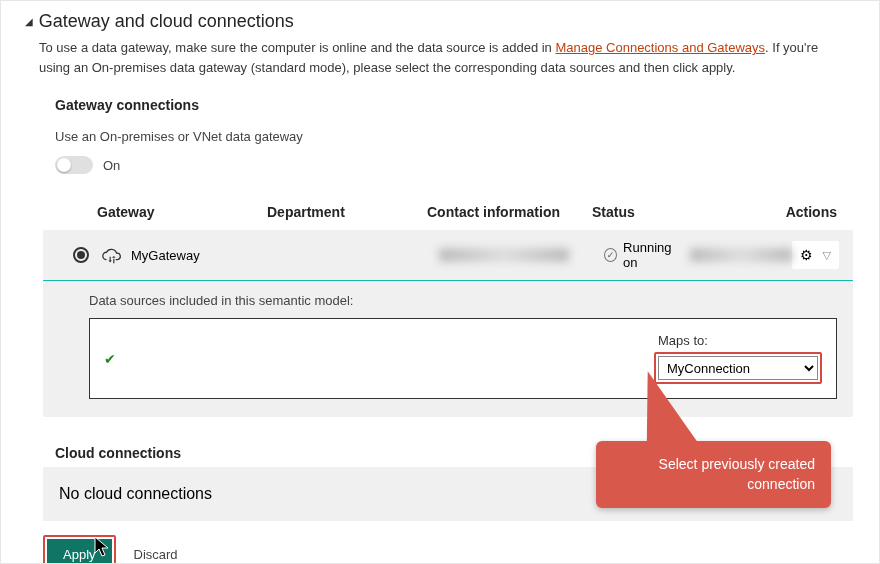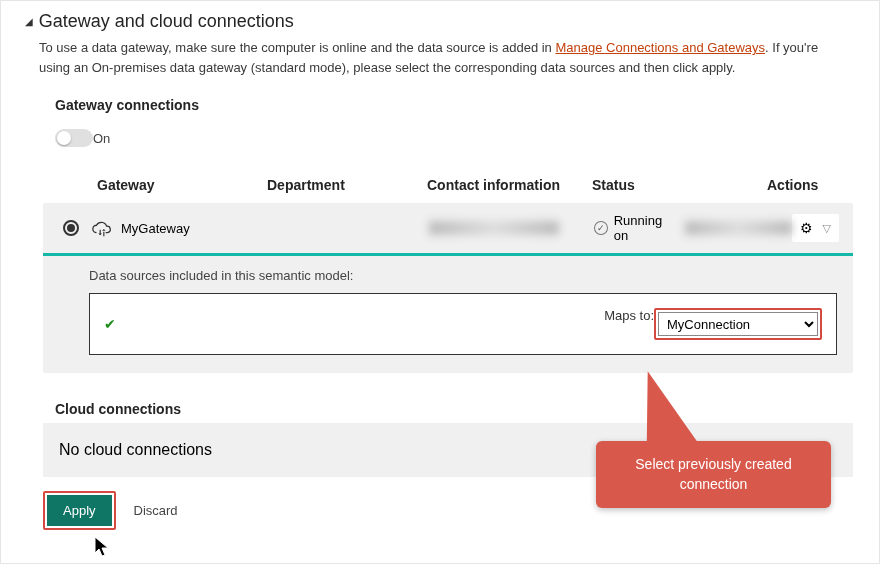--- a/index.html
+++ b/index.html
@@ -6,67 +6,68 @@
 body{background:#fff;width:880px;height:564px;position:relative;overflow:hidden;border:1px solid #e5e5e5}
 .panel{padding:10px 28px 0 24px}
 .section-title{display:flex;align-items:center;gap:6px;margin-bottom:6px}
 .section-title .tri{font-size:10px;color:#333}
 .section-title h1{font-size:18px;font-weight:400;color:#252525}
 .desc{font-size:13px;color:#3a3a3a;line-height:1.5;margin-bottom:20px;padding-left:14px}
 .desc a{color:#c2410c;text-decoration:underline}
 .sub{padding-left:30px}
 .sub h2{font-size:14px;font-weight:600;color:#252525;margin-bottom:16px}
 .hint{font-size:13px;color:#444;margin-bottom:12px}
-.toggle-row{display:flex;align-items:center;margin-bottom:22px;padding-left:0}
+.toggle-row{display:flex;align-items:center;gap:10px;margin-bottom:22px;padding-left:0}
 .toggle{width:38px;height:18px;border-radius:10px;background:#e0e0e0;position:relative}
 .toggle::after{content:"";position:absolute;left:2px;top:2px;width:14px;height:14px;border-radius:50%;background:#fff;box-shadow:0 1px 2px rgba(0,0,0,.3)}
 .toggle-label{font-size:13px;color:#444}
 .gw-box{background:#f0f0f0;border-radius:2px;padding:0 0 18px 0;margin-left:-12px;margin-right:-2px}
 .gw-head{display:flex;padding:8px 14px 10px 42px;font-size:14px;font-weight:700;color:#252525;background:#fff}
-.c-gw{width:170px}.c-dep{width:160px}.c-ci{width:165px}.c-st{flex:1}.c-ac{width:70px;text-align:left}
-.gw-row{display:flex;align-items:center;padding:10px 14px 10px 20px;font-size:13px;border-bottom:3px solid #14b8a6}
+.c-gw{width:170px}.c-dep{width:160px}.c-ci{width:165px}.c-st{flex:1}.c-ac{width:70px;text-align:right}
+.gw-row{display:flex;align-items:center;padding:10px 14px 10px 30px;font-size:13px;border-bottom:1px solid #14b8a6}
 .radio{width:16px;height:16px;border-radius:50%;border:2px solid #333;display:flex;align-items:center;justify-content:center;margin-right:12px}
 .radio::after{content:"";width:8px;height:8px;border-radius:50%;background:#333}
 .cloud{width:22px;height:18px;margin-right:8px}
 .blur{filter:blur(4px);background:linear-gradient(90deg,#bbb,#ddd,#bbb);height:14px;border-radius:2px}
 .blur.ci{width:130px}.blur.st{width:110px}
 .status{display:flex;align-items:center;gap:6px;font-size:13px}
 .chk{width:14px;height:14px;border:1px solid #777;border-radius:50%;display:flex;align-items:center;justify-content:center;font-size:9px;color:#555}
 .actions{display:flex;align-items:center;gap:2px;background:#fff;padding:6px 8px;border-radius:2px}
 .ds-label{font-size:13px;color:#444;padding:12px 0 10px 46px}
 .ds-box{margin:0 16px 0 46px;background:#fff;border:1px solid #333;display:flex;align-items:center;padding:14px 14px}
 .ds-chk{color:#1a8a1a;font-size:14px;margin-right:auto}
-.maps{display:flex;flex-direction:row;align-items:flex-start;margin-left:auto}
+.maps{display:flex;flex-direction:column;align-items:flex-start;margin-left:auto}
 .maps-label{font-size:13px;color:#333;margin-bottom:4px;padding-left:4px}
 .select-wrap{border:2.5px solid #d44a40;padding:2px;border-radius:2px}
 select{width:160px;height:24px;font-size:13px;padding:0 4px;border:1px solid #888;background:#fff}
 .sub h2.cloud-h{margin-top:28px;margin-bottom:6px}
 .cloud-box{background:#f0f0f0;padding:18px 16px;font-size:16px;margin-left:-12px;margin-right:-2px}
 .btns{display:flex;align-items:center;gap:18px;margin-top:14px;margin-left:-12px}
 .apply-wrap{border:2.5px solid #d44a40;padding:2px;position:relative;border-radius:2px}
 .apply{background:#0f7564;color:#fff;border:none;padding:8px 16px;font-size:13px;cursor:pointer}
 .discard{font-size:13px;color:#444;cursor:pointer}
 .cursor{position:absolute;left:92px;top:534px;pointer-events:none}
-.callout{position:absolute;left:595px;top:440px;width:235px;background:#d9584c;color:#fff;padding:14px 16px;border-radius:6px;font-size:14px;text-align:center;line-height:1.4;box-shadow:0 2px 6px rgba(0,0,0,.25)}
+.callout{position:absolute;left:595px;top:440px;width:235px;background:#d9584c;color:#fff;padding:14px 16px;border-radius:6px;font-size:14px;text-align:right;line-height:1.4;box-shadow:0 2px 6px rgba(0,0,0,.25)}
 .callout::before{content:"";position:absolute;left:45px;top:-72px;width:0;height:0;border-left:12px solid transparent;border-right:40px solid transparent;border-bottom:78px solid #d9584c;transform:rotate(-8deg)}
 </style>
 </head>
 <body>
 
 <div class="panel">
   <div class="section-title">
     <span class="tri">◢</span>
     <h1>Gateway and cloud connections</h1>
   </div>
   <p class="desc">
     <span>To use a data gateway, make sure the computer is online and the data source is added in </span><a href="#">Manage Connections and Gateways</a><span>. If you're using an On-premises data gateway (standard mode), please select the corresponding data sources and then click apply.</span>
   </p>
 
   <div class="sub">
     <h2>Gateway connections</h2>
+    <div class="hint">Use an On-premises or VNet data gateway</div>
     <div class="toggle-row">
       <div class="toggle"></div>
       <span class="toggle-label">On</span>
     </div>
 
     <div class="gw-head">
       <div class="c-gw">Gateway</div>
       <div class="c-dep">Department</div>
       <div class="c-ci">Contact information</div>
       <div class="c-st">Status</div>

